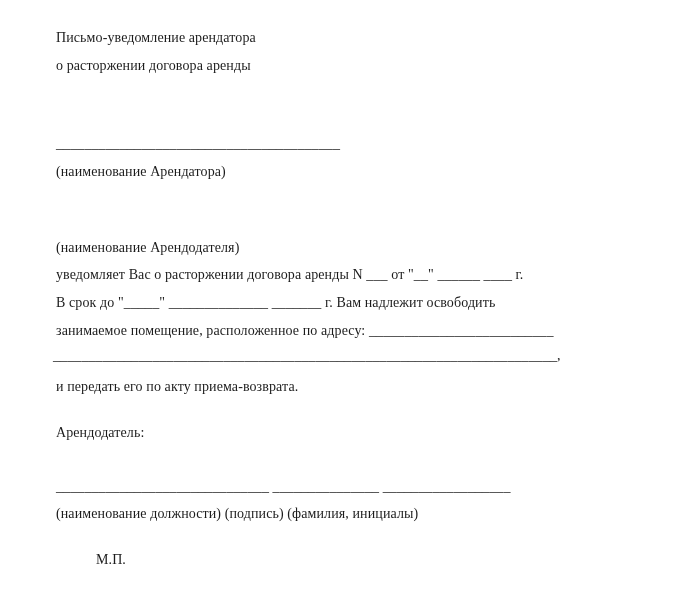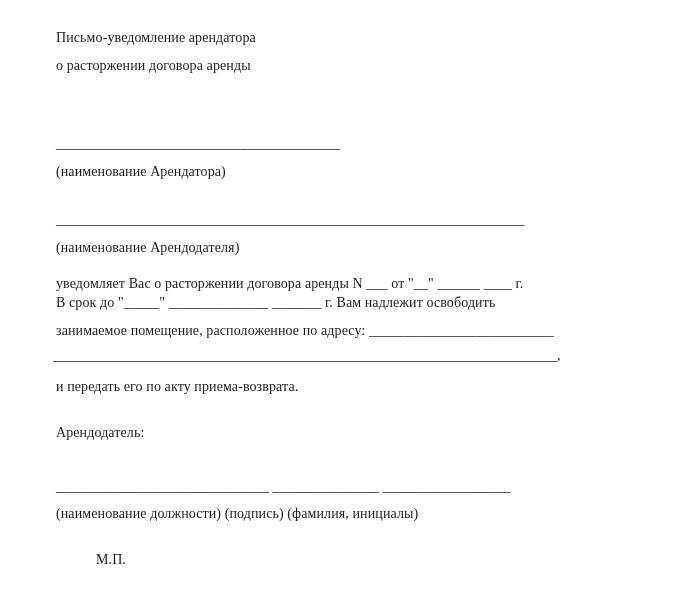--- a/index.html
+++ b/index.html
@@ -28,42 +28,41 @@
     line-height: 18px;
     white-space: pre;
     letter-spacing: 0.1px;
   }
   .t1  { top: 29px;  }
   .t2  { top: 57px;  }
   .b1  { top: 135px; }
   .c1  { top: 163px; }
   .b2  { top: 211px; }
   .c2  { top: 239px; }
-  .p1  { top: 266px; margin-top: 9px; }
+  .p1  { top: 266px; }
   .p2  { top: 294px; }
   .p3  { top: 322px; }
   .p4  { top: 347px; left: 53px; }
   .p5  { top: 378px; }
   .s0  { top: 424px; }
   .s1  { top: 478px; }
   .s2  { top: 505px; }
   .s3  { top: 551px; margin-left: 40px; }
 </style>
 </head>
 <body>
 
 <div class="page">
 
   <div class="line t1">Письмо-уведомление арендатора</div>
   <div class="line t2">о расторжении договора аренды</div>
 
   <div class="line c1">(наименование Арендатора)</div>
   <div class="line b1">________________________________________</div>
 
-  <div class="line b2">__________________________________________________________________</div>
   <div class="line c2">(наименование Арендодателя)</div>
 
   <div class="line p1">уведомляет Вас о расторжении договора аренды N ___ от "__" ______ ____ г.</div>
   <div class="line p2">В срок до "_____" ______________ _______ г. Вам надлежит освободить</div>
   <div class="line p3">занимаемое помещение, расположенное по адресу: __________________________</div>
   <div class="line p4">_______________________________________________________________________,</div>
   <div class="line p5">и передать его по акту приема-возврата.</div>
 
   <div class="line s0">Арендодатель:</div>
   <div class="line s2">(наименование должности) (подпись) (фамилия, инициалы)</div>

